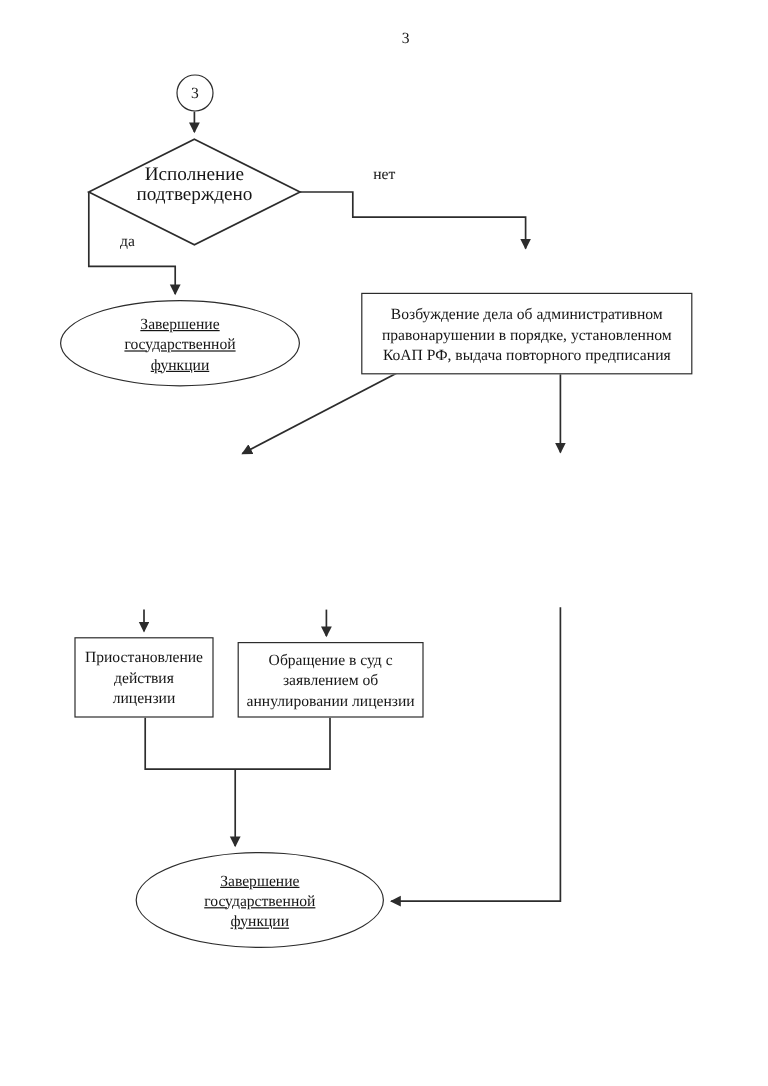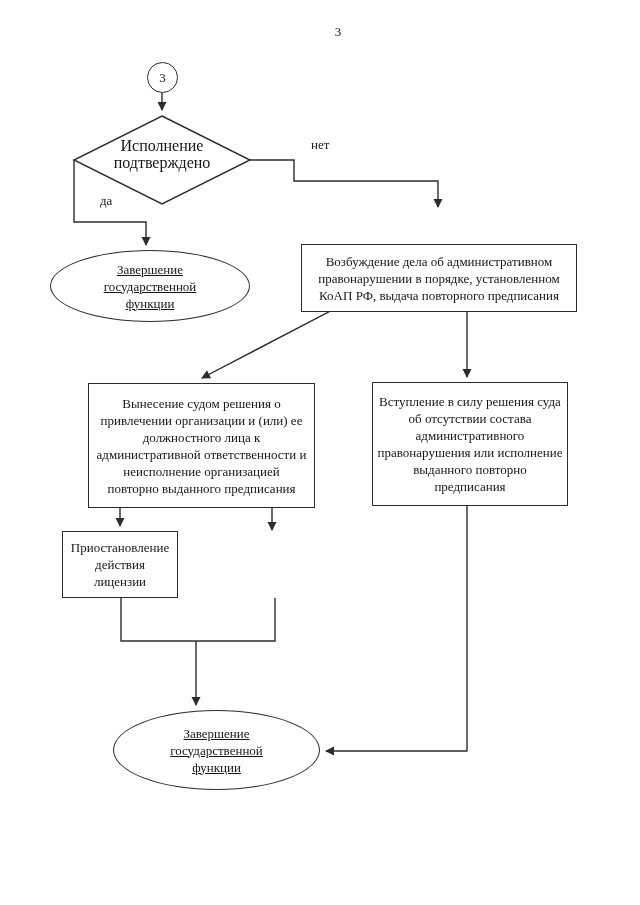--- a/index.html
+++ b/index.html
@@ -115,36 +115,27 @@
   <div class="edge-label edge-label-yes">да</div>
 
   <div class="node box-case">Возбуждение дела об административном
 правонарушении в порядке, установленном
 КоАП РФ, выдача повторного предписания</div>
 
   <div class="node terminator end-top">Завершение
 государственной
 функции</div>
 
-  <div class="node box-court">Вынесение судом решения о
-привлечении организации и (или) ее
-должностного лица к
-административной ответственности и
-неисполнение организацией
-повторно выданного предписания</div>
 
-  <div class="node box-effect">Вступление в силу решения суда
-об отсутствии состава
-административного
-правонарушения или исполнение
-выданного повторно
-предписания</div>
 
   <div class="node box-susp">Приостановление
 действия
 лицензии</div>
 
+  <div class="node box-appl">Обращение в суд с
+заявлением об
+аннулировании лицензии</div>
 
   <div class="node terminator end-bottom">Завершение
 государственной
 функции</div>
 
 </div>
 
 </body></html>

